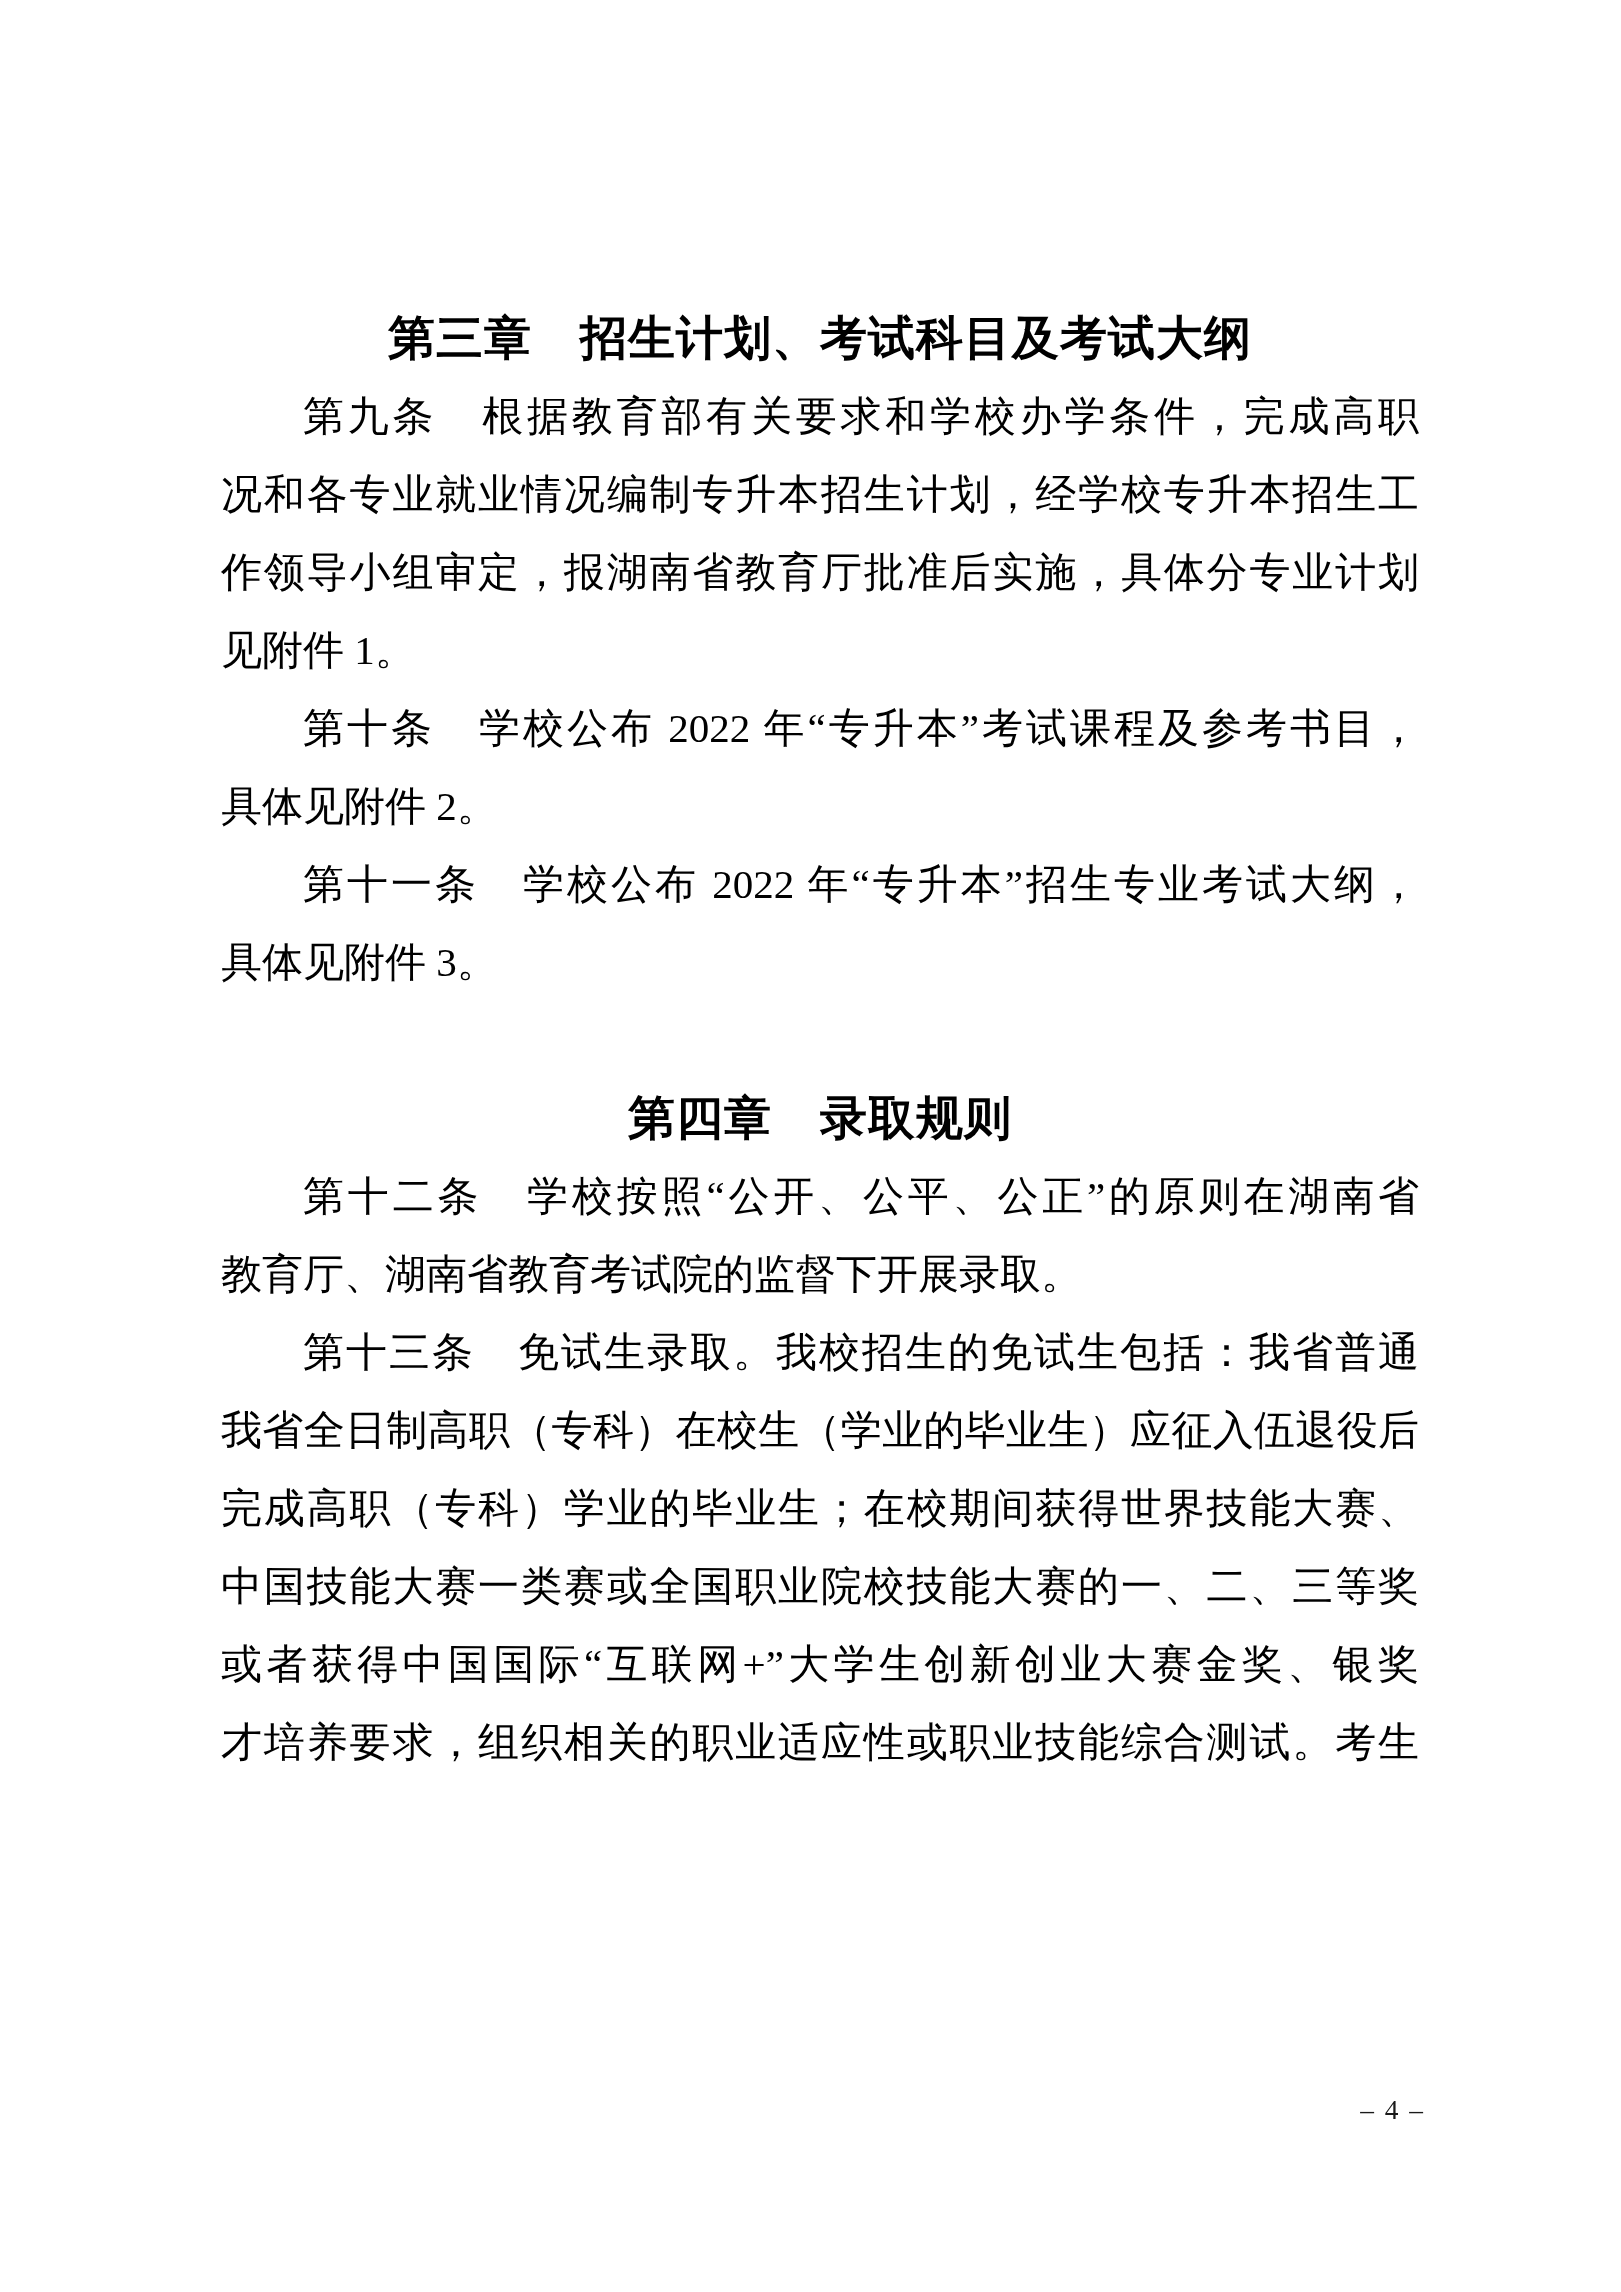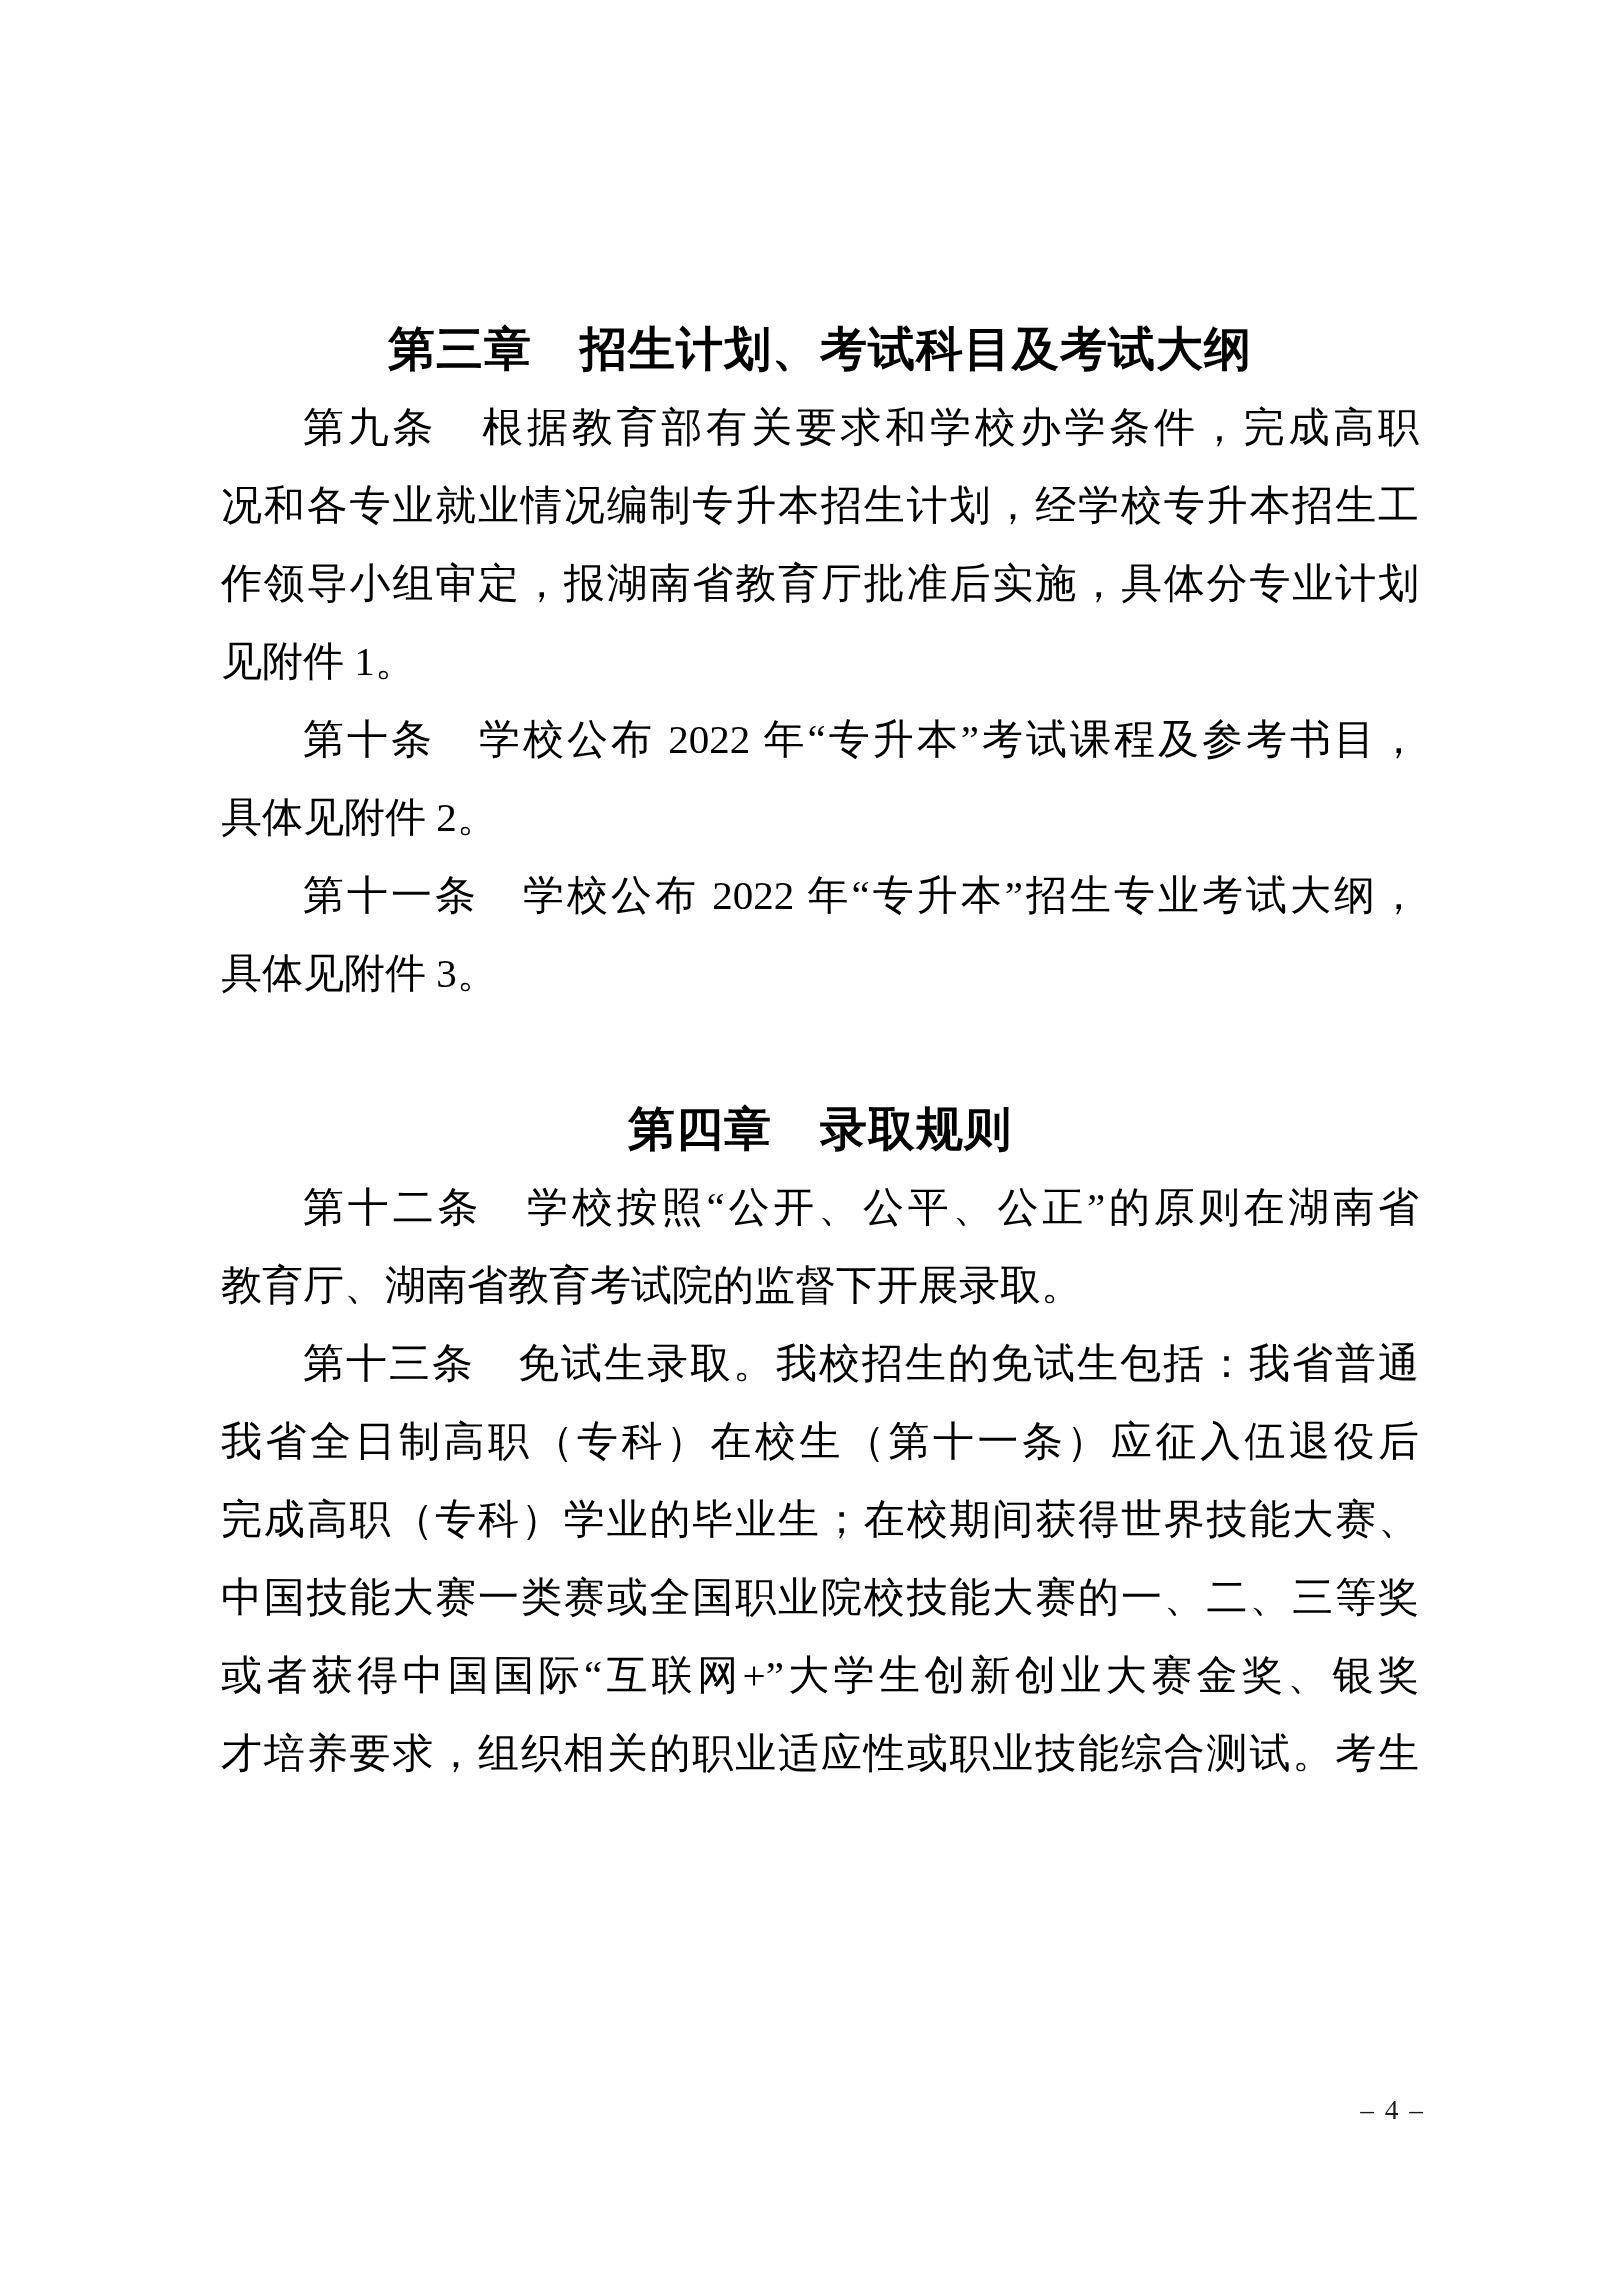--- a/index.html
+++ b/index.html
@@ -11,21 +11,21 @@
     color: #000000;
   }
   .page {
     position: absolute; left: 0; top: 0;
     width: 1621px; height: 2293px;
     background: #ffffff;
     overflow: hidden;
   }
   .content {
     position: absolute;
-    left: 221px; top: 310px;
+    left: 221px; top: 299px;
     width: 1198px;
   }
   .chapter-heading {
     font-family: "Liberation Sans", sans-serif;
     font-weight: 700;
     font-size: 47px;
     line-height: 78px;
     height: 78px;
     text-align: center;
     letter-spacing: 1px;
@@ -75,21 +75,21 @@
     <div class="line para-end">具体见附件 3。</div>
 
     <div class="blank-line"></div>
 
     <div class="chapter-heading">第四章　录取规则</div>
 
     <div class="line indent">第十二条　学校按照“公开、公平、公正”的原则在湖南省</div>
     <div class="line para-end">教育厅、湖南省教育考试院的监督下开展录取。</div>
 
     <div class="line indent">第十三条　免试生录取。我校招生的免试生包括：我省普通</div>
-    <div class="line">我省全日制高职（专科）在校生（第十一条）应征入伍退役后</div>
+    <div class="line">我省全日制高职（专科）在校生（学业的毕业生）应征入伍退役后</div>
     <div class="line">完成高职（专科）学业的毕业生；在校期间获得世界技能大赛、</div>
     <div class="line">中国技能大赛一类赛或全国职业院校技能大赛的一、二、三等奖</div>
     <div class="line">或者获得中国国际“互联网+”大学生创新创业大赛金奖、银奖</div>
     <div class="line">才培养要求，组织相关的职业适应性或职业技能综合测试。考生</div>
 
   </div>
 
   <div class="footer">– 4 –</div>
 </div>
 

